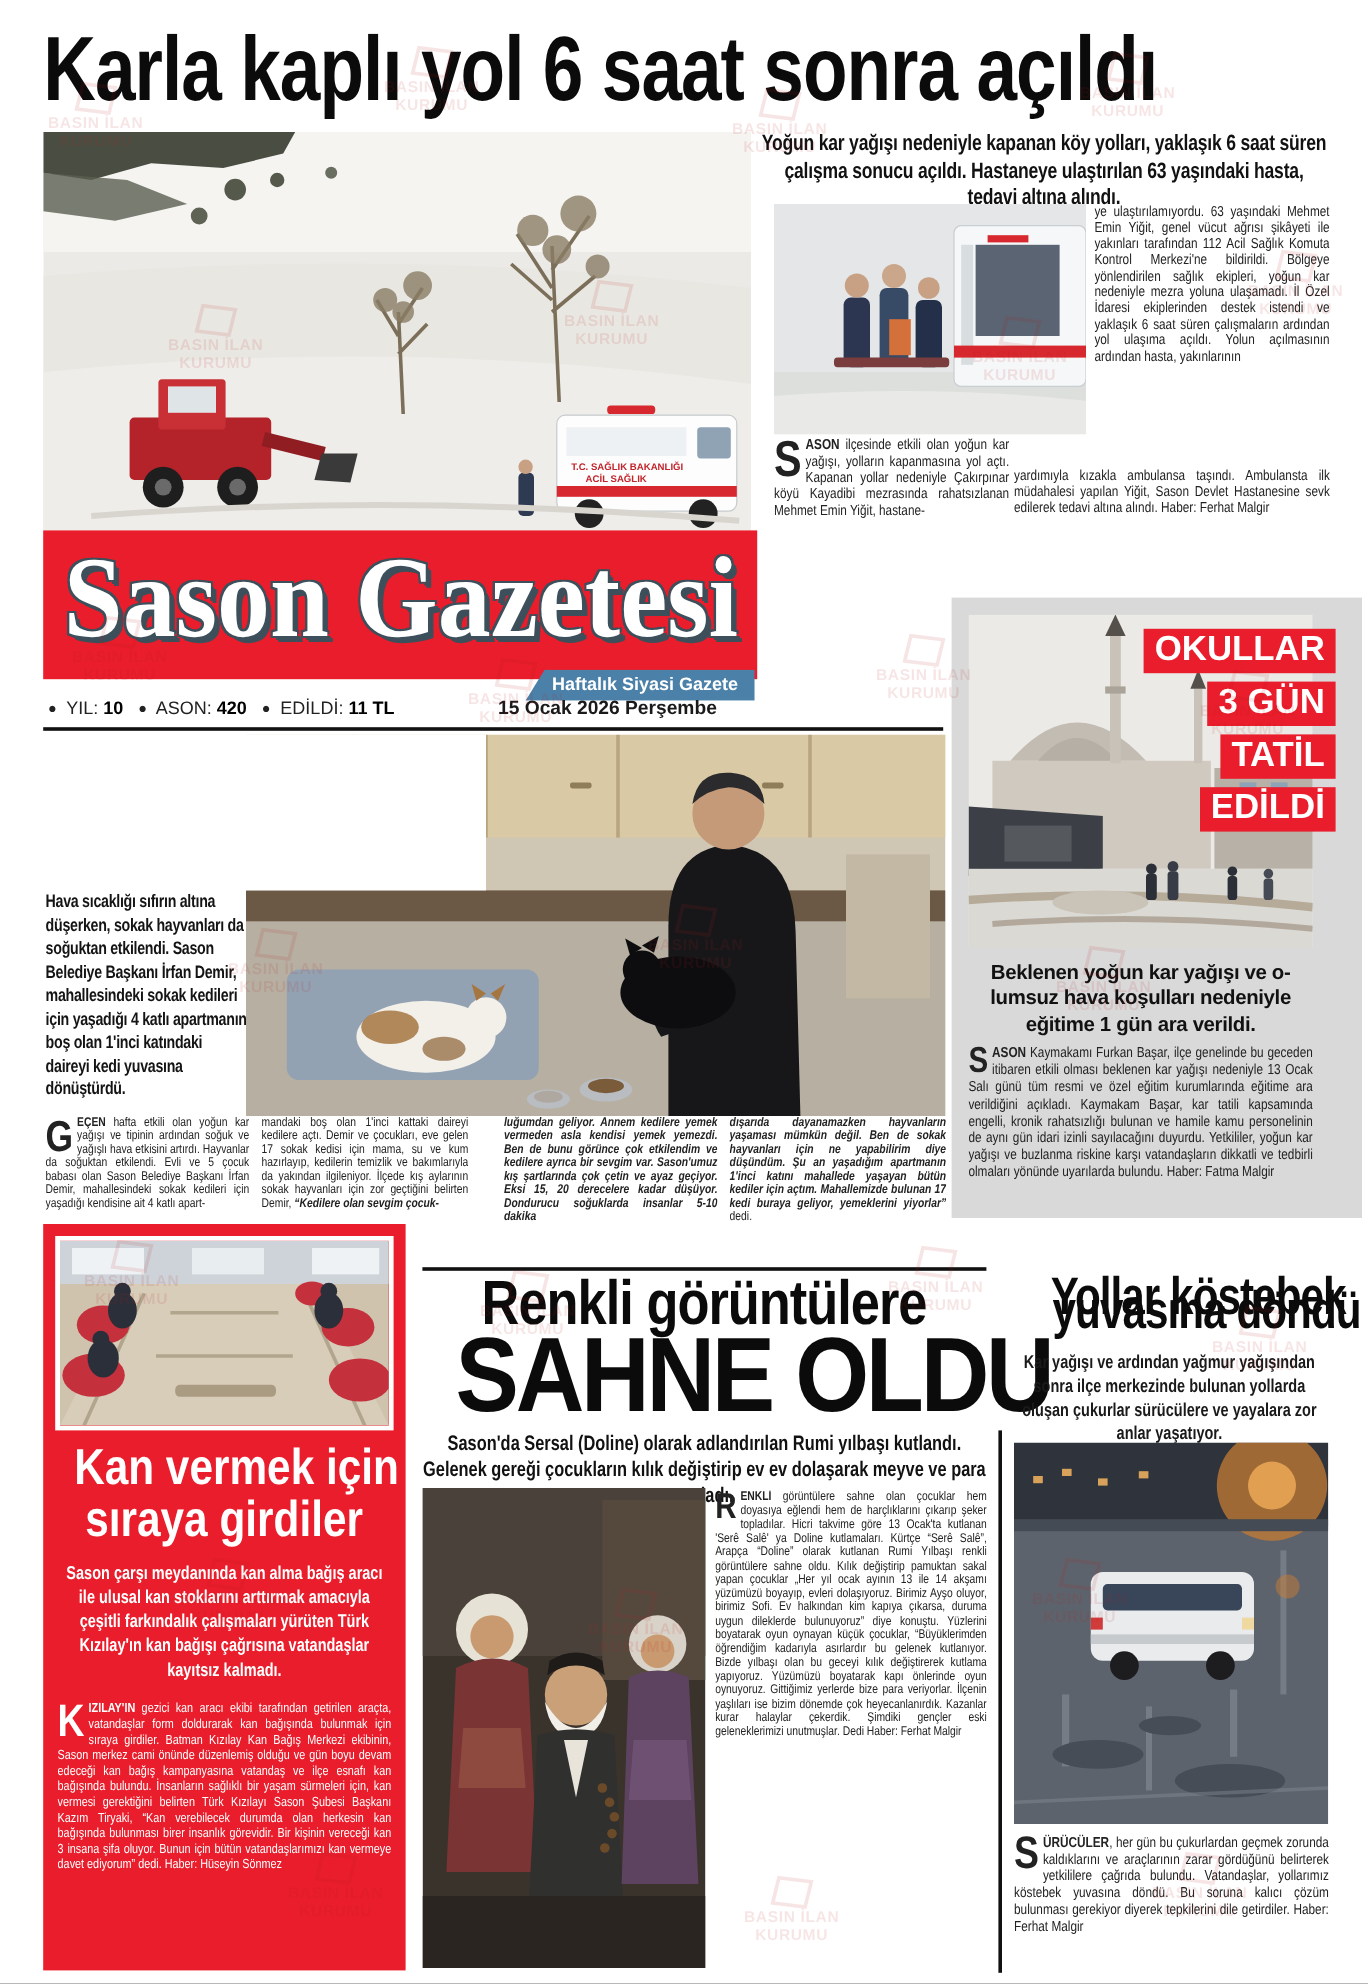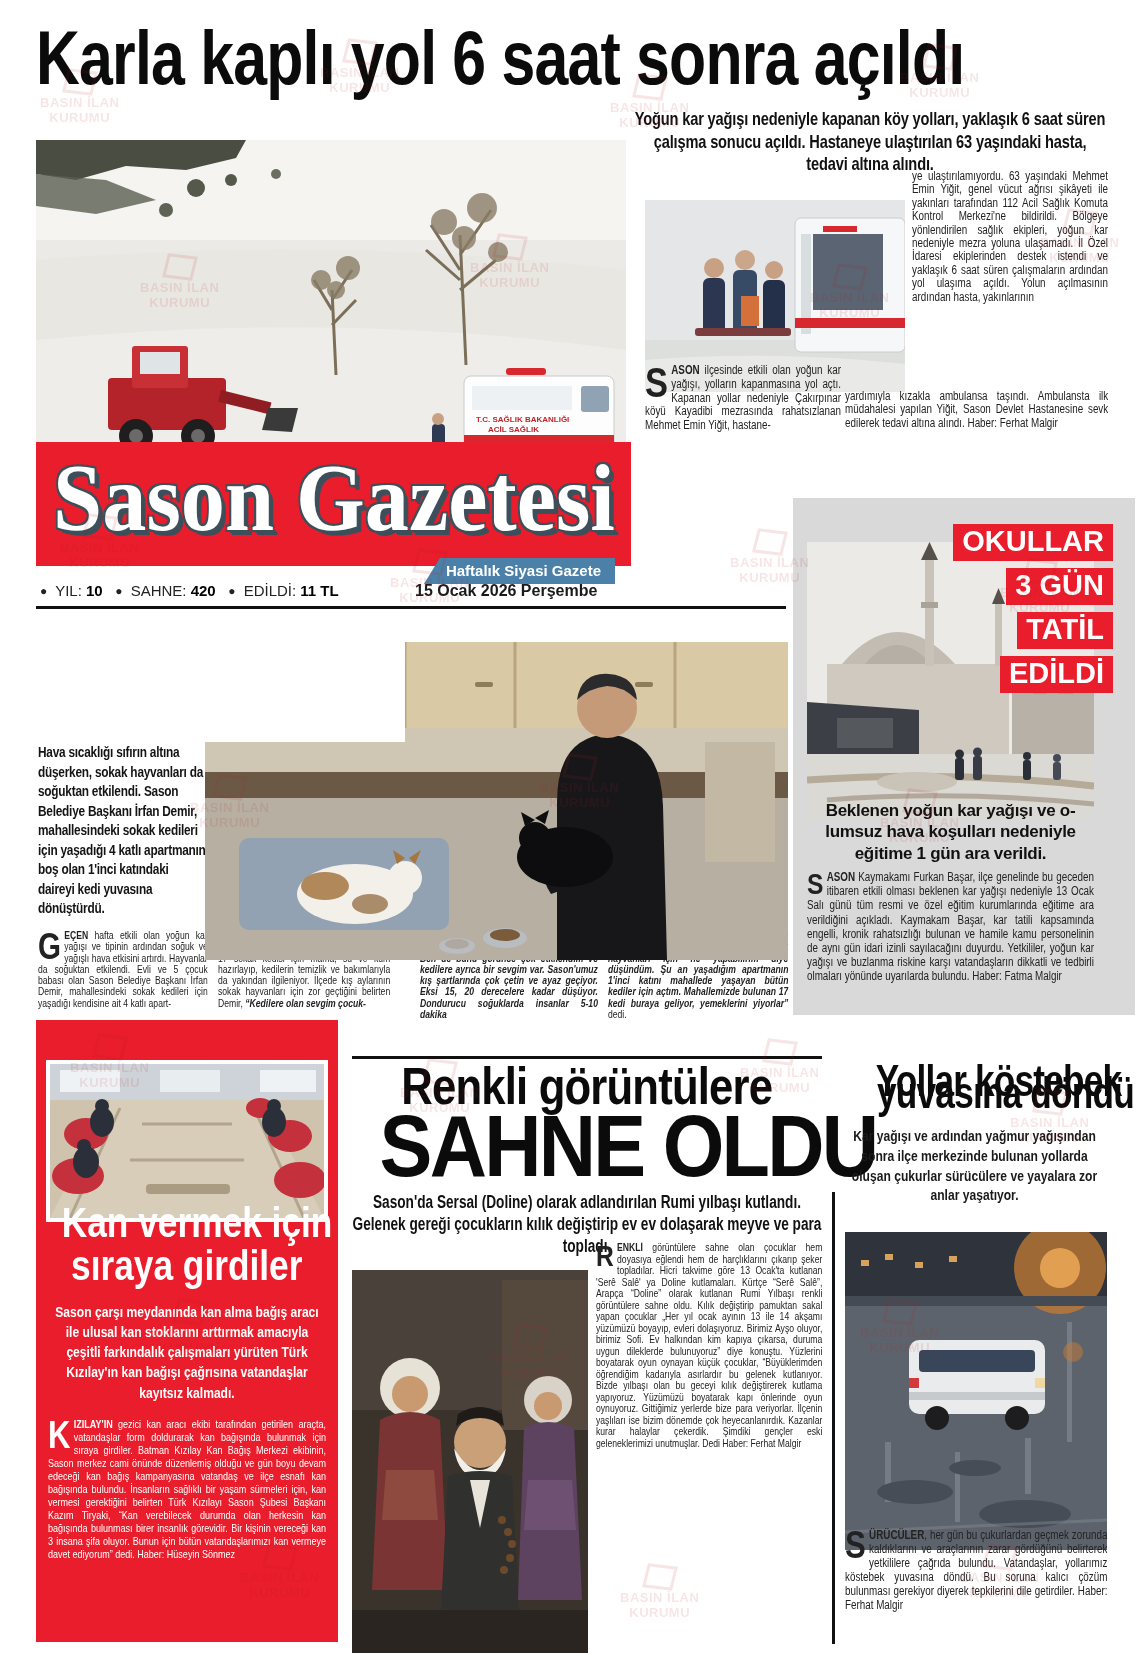--- a/index.html
+++ b/index.html
@@ -8,21 +8,21 @@
   .abs{position:absolute;}
   .nowrap{white-space:nowrap;}
   .condx{transform-origin:left top;}
   .condc{transform-origin:center top;text-align:center;}
   .hl{font-weight:bold;color:#0b0b0b;letter-spacing:-1px;line-height:.95;}
   .outw{text-shadow:2px 0 0 #fff,-2px 0 0 #fff,0 2px 0 #fff,0 -2px 0 #fff,2px 2px 0 #fff,-2px -2px 0 #fff,2px -2px 0 #fff,-2px 2px 0 #fff,4px 4px 0 rgba(255,255,255,.85);}
   .jt{text-align:justify;line-height:1.18;color:#222;}
   .dc{float:left;font-weight:bold;line-height:.82;margin:2px 4px 0 0;}
   .ital{font-style:italic;font-weight:bold;}
   .rule{background:#111;}
-  .photo{overflow:hidden;margin-top:30px;}
+  .photo{overflow:hidden;}
   .photo svg{display:block;width:100%;height:100%;}
   
   .mast{background:#e91d2b;}
   .mast-title{font-family:"Liberation Serif",serif;font-weight:bold;color:#fff;
     text-shadow:3px 3px 0 #3d4f5a,-2px -2px 0 #3d4f5a,2px -2px 0 #3d4f5a,-2px 2px 0 #3d4f5a,5px 5px 0 #3d4f5a;}
   .badge{background:#4b80a8;color:#fff;font-weight:bold;font-size:15px;padding:4px 14px 5px 22px;
     clip-path:polygon(16px 0,100% 0,100% 100%,0 100%);}
   .info{font-size:15px;color:#222;}
   .info .val{font-weight:bold;color:#000;}
   .info .dot{font-size:12px;position:relative;top:-1px;margin-right:4px;}
@@ -125,29 +125,29 @@
   </div>
 
   <div class="abs jt condx" style="left:912px;top:170px;width:239px;font-size:12px;line-height:13.4px;transform:scaleX(.82);height:218px;overflow:hidden">ye ulaştırılamıyordu. 63 yaşındaki Mehmet Emin Yiğit, genel vücut ağrısı şikâyeti ile yakınları tarafından 112 Acil Sağlık Komuta Kontrol Merkezi'ne bildirildi. Bölgeye yönlendirilen sağlık ekipleri, yoğun kar nedeniyle mezra yoluna ulaşamadı. İl Özel İdaresi ekiplerinden destek istendi ve yaklaşık 6 saat süren çalışmaların ardından yol ulaşıma açıldı. Yolun açılmasının ardından hasta, yakınlarının</div>
   <div class="abs jt condx" style="left:645px;top:364px;width:239px;font-size:12px;line-height:13.8px;transform:scaleX(.82);height:78px;overflow:hidden">
     <span class="dc" style="font-size:42px">S</span><b>ASON</b><span> ilçesinde etkili olan yoğun kar yağışı, yolların kapanmasına yol açtı. Kapanan yollar nedeniyle Çakırpınar köyü Kayadibi mezrasında rahatsızlanan Mehmet Emin Yiğit, hastane-</span>
   </div>
   <div class="abs jt condx" style="left:845px;top:390px;width:321px;font-size:12px;line-height:13.4px;transform:scaleX(.82);height:52px;overflow:hidden">yardımıyla kızakla ambulansa taşındı. Ambulansta ilk müdahalesi yapılan Yiğit, Sason Devlet Hastanesine sevk edilerek tedavi altına alındı. Haber: Ferhat Malgir</div>
 
   <div class="abs mast" style="left:36px;top:442px;width:595px;height:124px">
     <div class="mast-title nowrap condc abs" style="left:50%;top:8px;transform:translateX(-50%) scaleX(.92);font-size:96px;line-height:1">Sason Gazetesi</div>
-    <div class="badge abs" style="right:16px;bottom:-18px">Haftalık Siyasi Gazete</div>
+    <div class="badge abs" style="right:2px;bottom:-18px">Haftalık Siyasi Gazete</div>
   </div>
 
   <div class="abs info" style="left:40px;top:582px;width:750px">
     <span class="dot">●</span>
     <span>YIL:</span>
     <b class="val">10</b>&nbsp;&nbsp;
     <span class="dot">●</span>
-    <span>SAHNE:</span>
+    <span>ASON:</span>
     <b class="val">420</b>&nbsp;&nbsp;
     <span class="dot">●</span>
     <span>EDİLDİ:</span>
     <b class="val">11 TL</b>
   </div>
   <div class="abs" style="left:415px;top:582px;font-size:16px;font-weight:bold">15 Ocak 2026 Perşembe</div>
   <div class="abs rule" style="left:36px;top:606px;width:750px;height:2.5px"></div>
 
   <div class="abs photo" style="left:205px;top:612px;width:583px;height:318px;z-index:1">
     <svg viewBox="0 0 583 318" preserveAspectRatio="none" aria-hidden="true">

